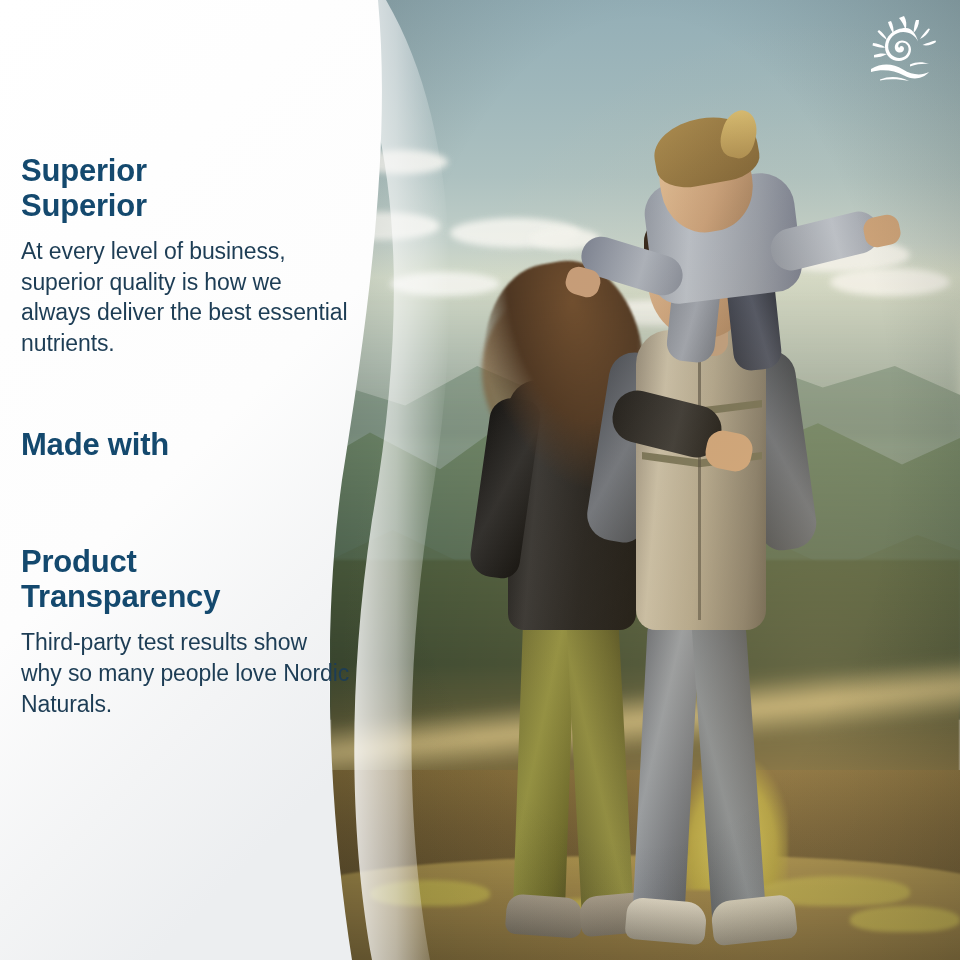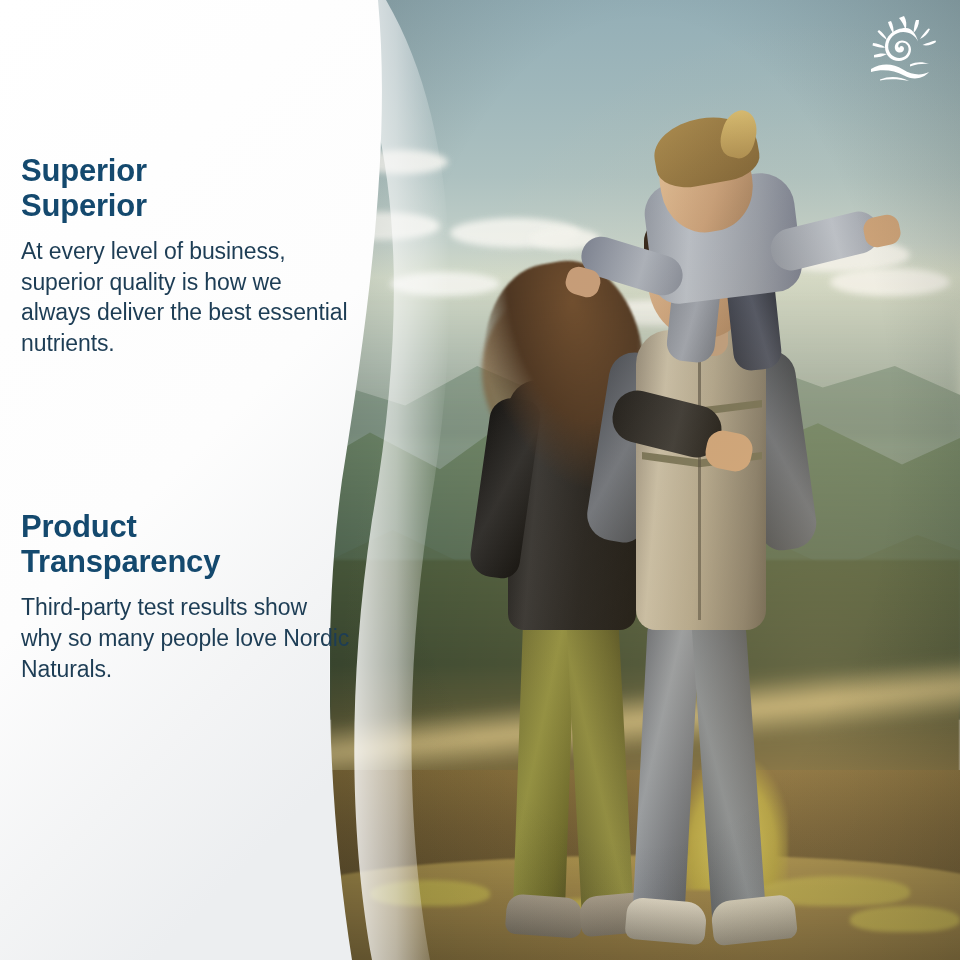--- a/index.html
+++ b/index.html
@@ -336,20 +336,21 @@
     <div class="block b1">
       <div class="hd">
         <div>Superior</div>
         <div>Superior</div>
       </div>
       <div class="bd">At every level of business, superior quality is how we always deliver the best essential nutrients.</div>
     </div>
 
     <div class="block b2">
       <div class="hd">
+        <div>Made with</div>
       </div>
     </div>
 
     <div class="block b3">
       <div class="hd">
         <div>Product</div>
         <div>Transparency</div>
       </div>
       <div class="bd">Third-party test results show why so many people love Nordic Naturals.</div>
     </div>

